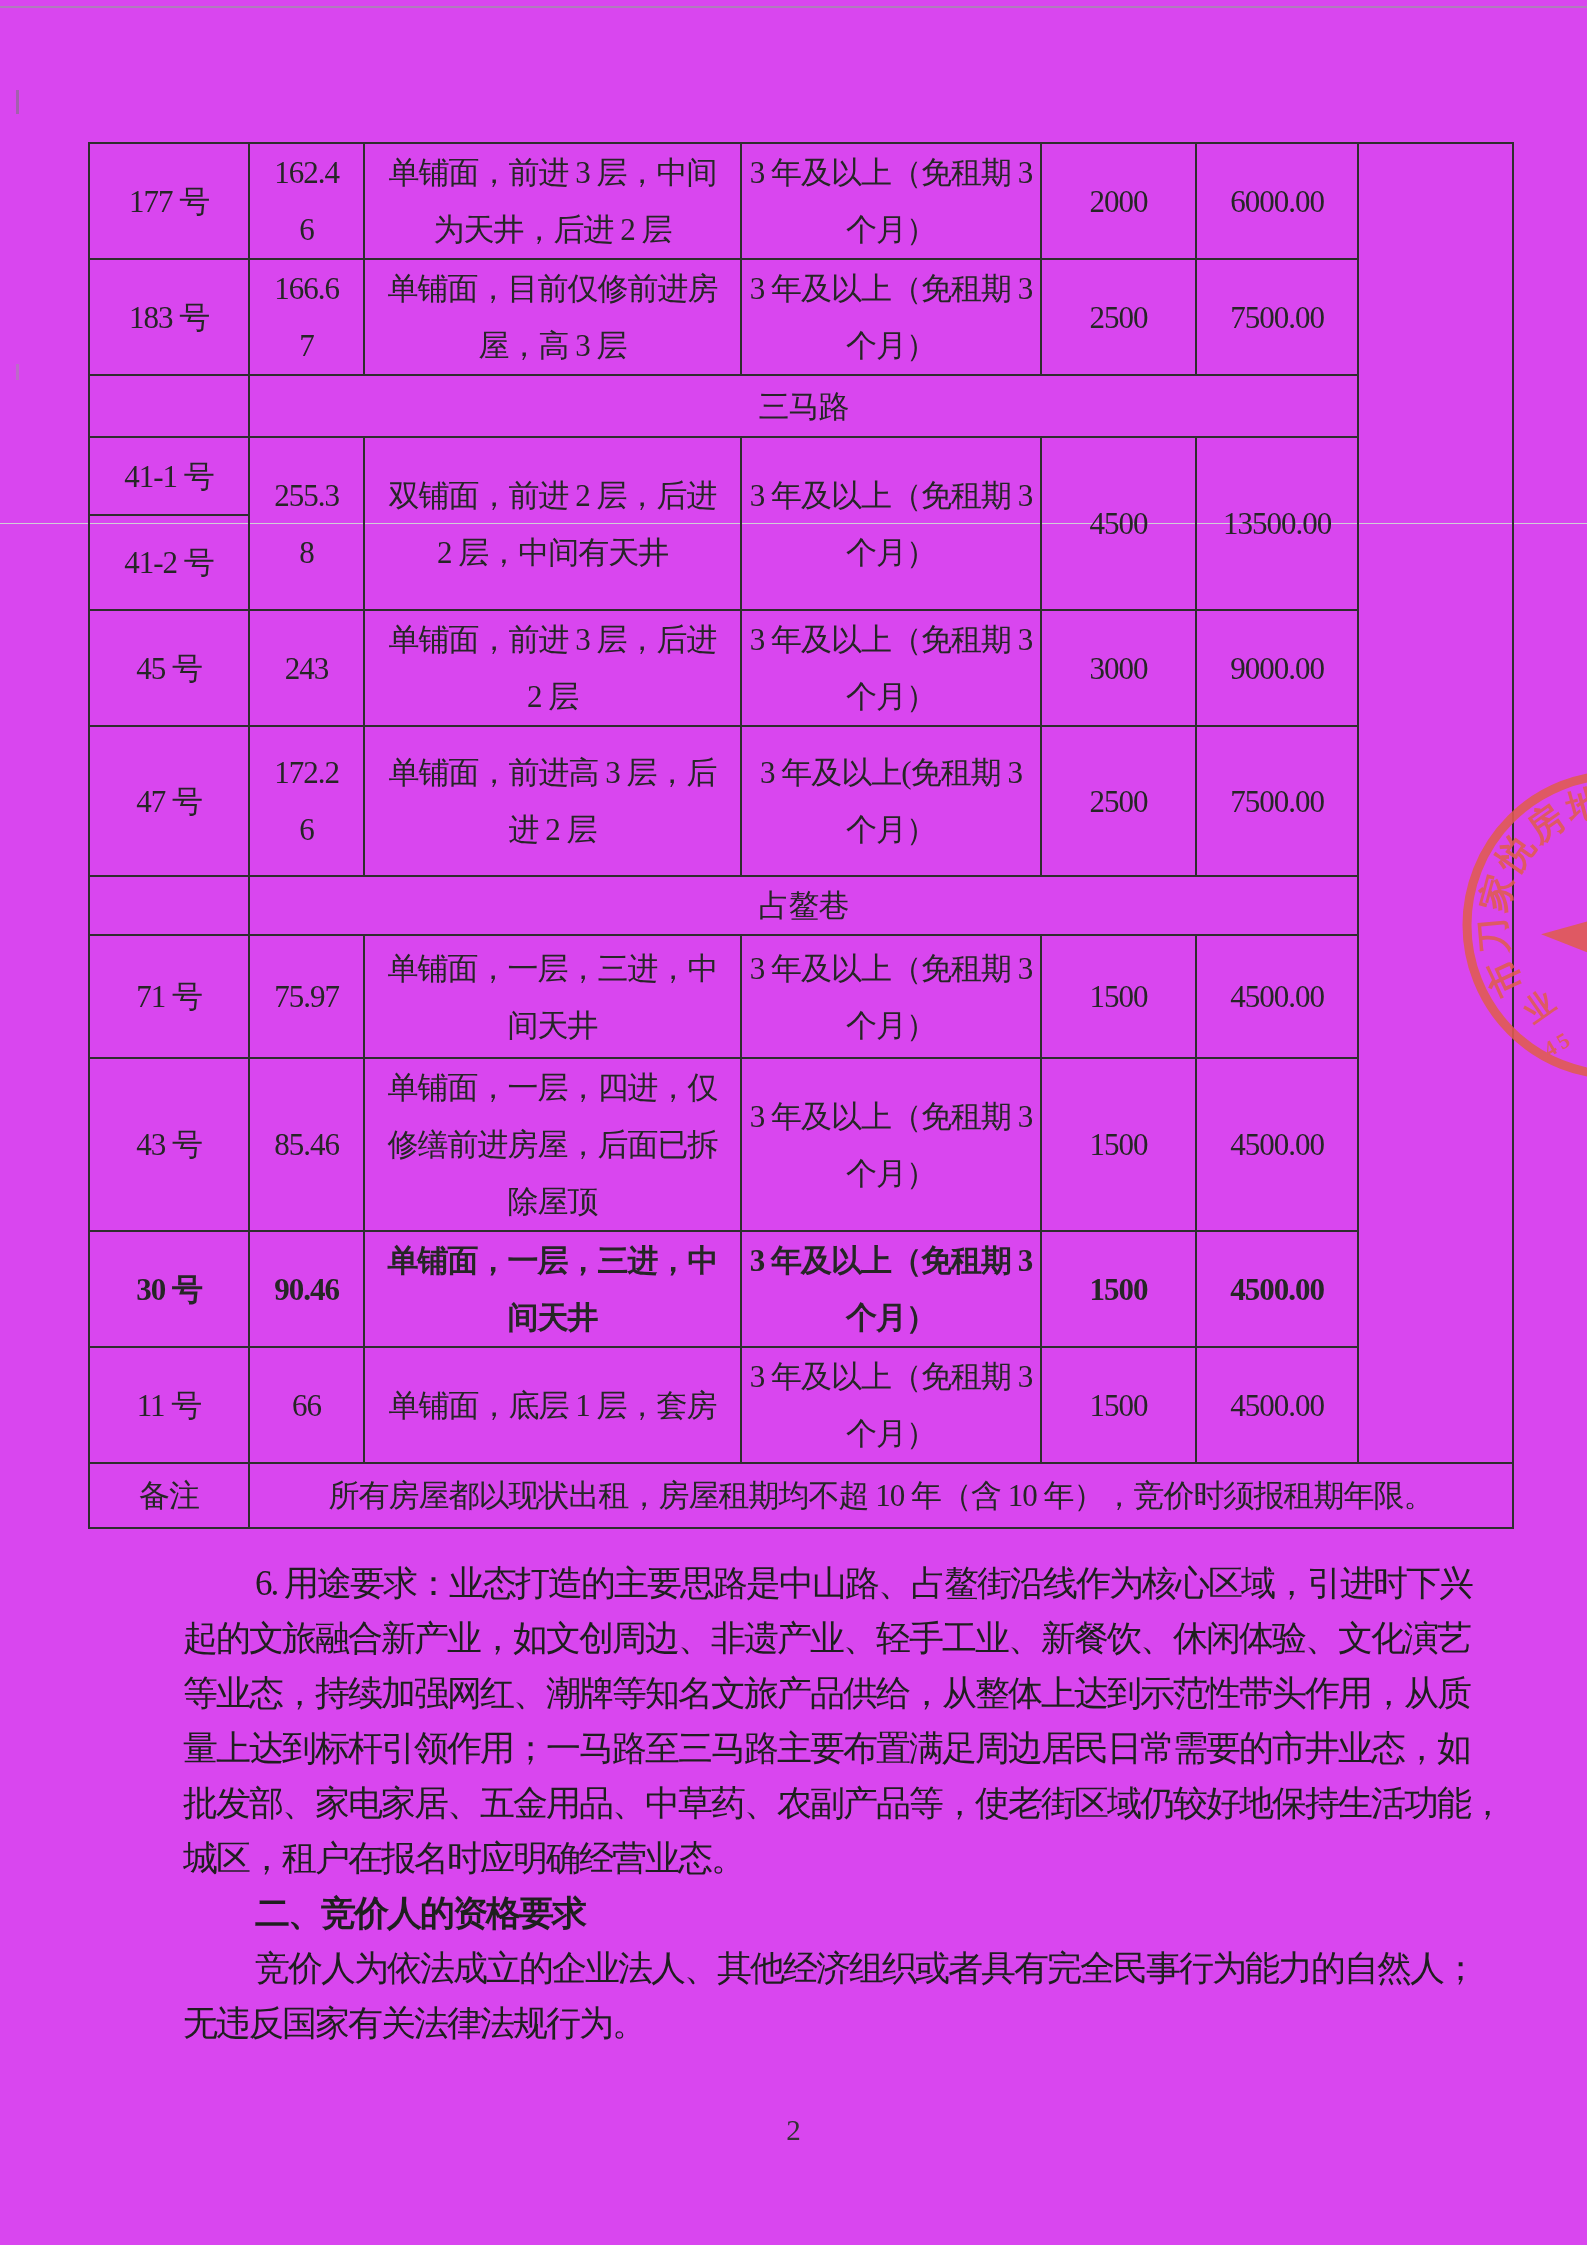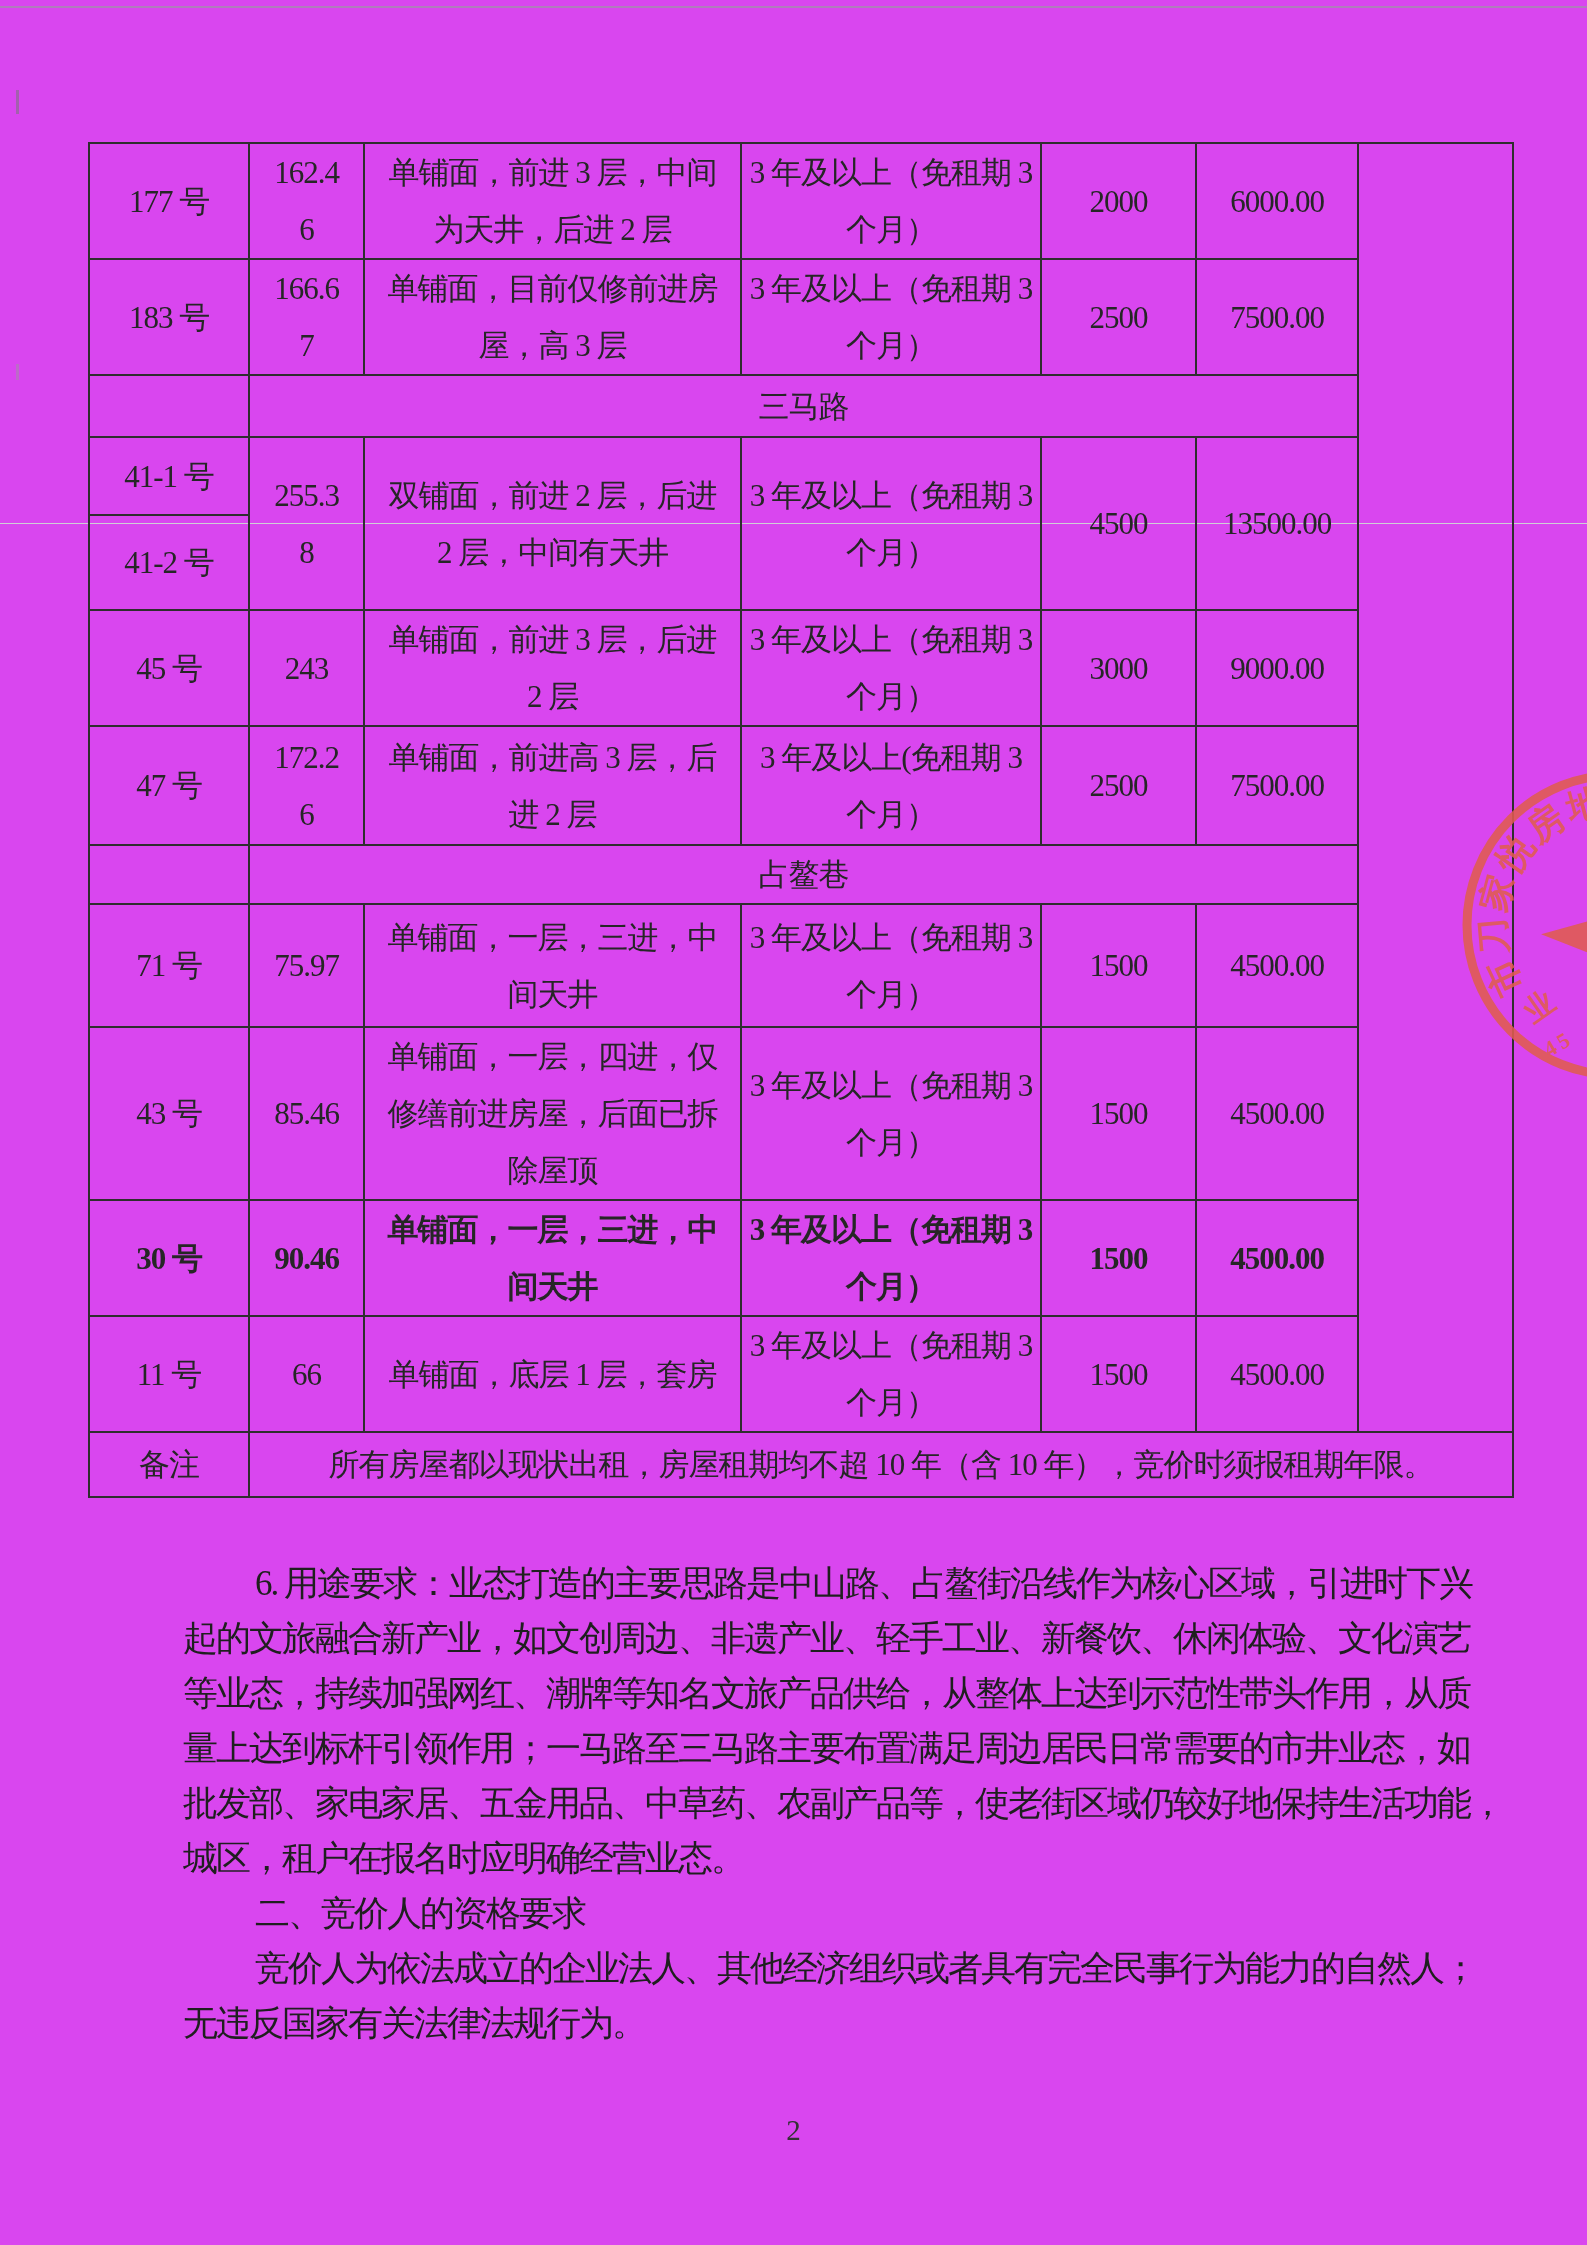--- a/index.html
+++ b/index.html
@@ -27,36 +27,36 @@
   table.lease td{
     border:2px solid #2e2e2e;
     padding:0;
     text-align:center;vertical-align:middle;
     font-size:31px;line-height:57px;
     letter-spacing:-1px;
     color:#262626;
   }
   tr.r1{height:116px;} tr.r2{height:116px;} tr.r3{height:62px;}
   tr.r4{height:78px;}  tr.r5{height:95px;}  tr.r6{height:115px;}
-  tr.r7{height:119px;} tr.r8{height:56px;}  tr.r9{height:123px;}
+  tr.r7{height:150px;} tr.r8{height:56px;}  tr.r9{height:123px;}
   tr.r10{height:171px;} tr.r11{height:116px;font-weight:bold;} tr.r12{height:107px;}
   tr.r13{height:65px;}
   td.section-cell{text-align:left;padding-left:14px;}
   td.remark-cell{text-align:left;padding-left:16px;}
   td.empty-col{background:transparent;}
 
   
   .body-text{
     position:absolute;left:183px;top:1556px;width:1260px;
     font-size:35px;line-height:55px;letter-spacing:-2px;
     color:#1f1f1f;
   }
   .body-text .line{white-space:pre;height:55px;}
   .body-text .indent{padding-left:72px;}
-  .body-text .bold{font-weight:normal;}
+  .body-text .bold{font-weight:bold;}
 
   .page-number{
     position:absolute;left:0;top:2114px;width:1587px;
     text-align:center;font-size:29px;color:#333;
   }
 
   
   .stamp{position:absolute;left:1455px;top:762px;width:320px;height:330px;opacity:.88;}
 </style>
 </head>

